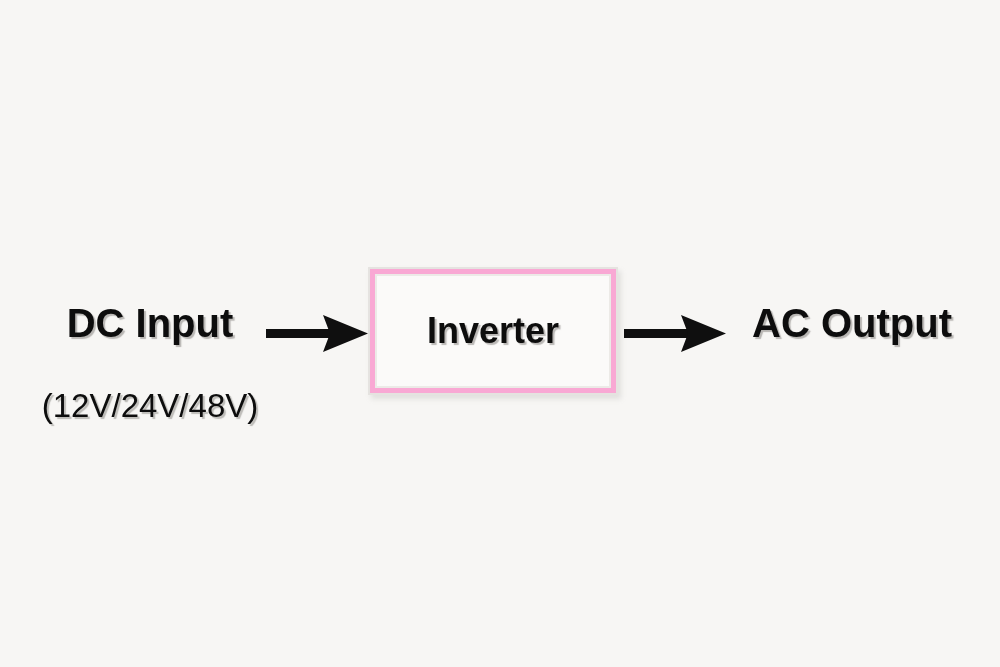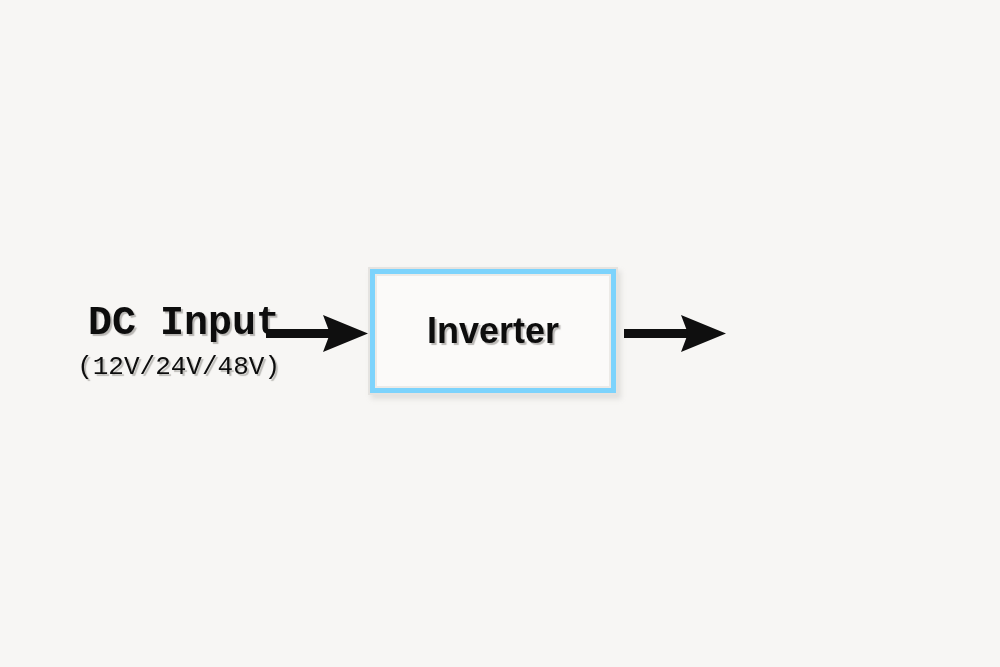--- a/index.html
+++ b/index.html
@@ -14,56 +14,56 @@
     font-family: "Liberation Sans", sans-serif;
     color: #0d0d0d;
     position: relative;
   }
   .canvas {
     position: absolute;
     inset: 0;
   }
   .node-label {
     position: absolute;
-    text-align: right;
-    font-family: Liberation Mono, monospace;
+    text-align: center;
   }
   .node-title {
     font-weight: bold;
     font-size: 40px;
     line-height: 47px;
     letter-spacing: 0px;
     text-shadow: 2px 2px 1px rgba(150, 148, 144, 0.65);
     white-space: nowrap;
   }
   .node-sub {
     font-weight: normal;
-    font-size: 26px;
+    font-size: 33px;
     line-height: 40px;
     text-shadow: 2px 2px 1px rgba(150, 148, 144, 0.6);
     white-space: nowrap;
+    margin-top: 39px;
   }
   .dc-block {
     left: 20px;
     top: 300px;
     width: 260px;
   }
   .ac-block {
     left: 722px;
     top: 300px;
     width: 260px;
   }
   .inverter-box {
     position: absolute;
     left: 368px;
     top: 267px;
     width: 250px;
     height: 128px;
     box-sizing: border-box;
-    background: #7dd3fc;
+    background: #f9a8d4;
     border: 2px solid #e5e3e0;
     box-shadow: 3px 4px 5px rgba(170, 168, 164, 0.28);
     padding: 5px;
   }
   .inverter-box-inner {
     width: 100%;
     height: 100%;
     box-sizing: border-box;
     border: 2px solid #eceae7;
     background: #fbfaf9;
@@ -106,15 +106,16 @@
       <div class="inverter-title">Inverter</div>
     </div>
   </div>
 
   <svg class="flow-arrow arrow-2" viewBox="0 0 102 38">
     <rect x="0" y="15" width="64" height="9" fill="#0f0f0f"></rect>
     <polygon points="57,1 102,19.5 57,38 64,19.5" fill="#0f0f0f"></polygon>
   </svg>
 
   <div class="node-label ac-block">
+    <div class="node-title">AC Output</div>
   </div>
 
 </div>
 
 </body></html>

